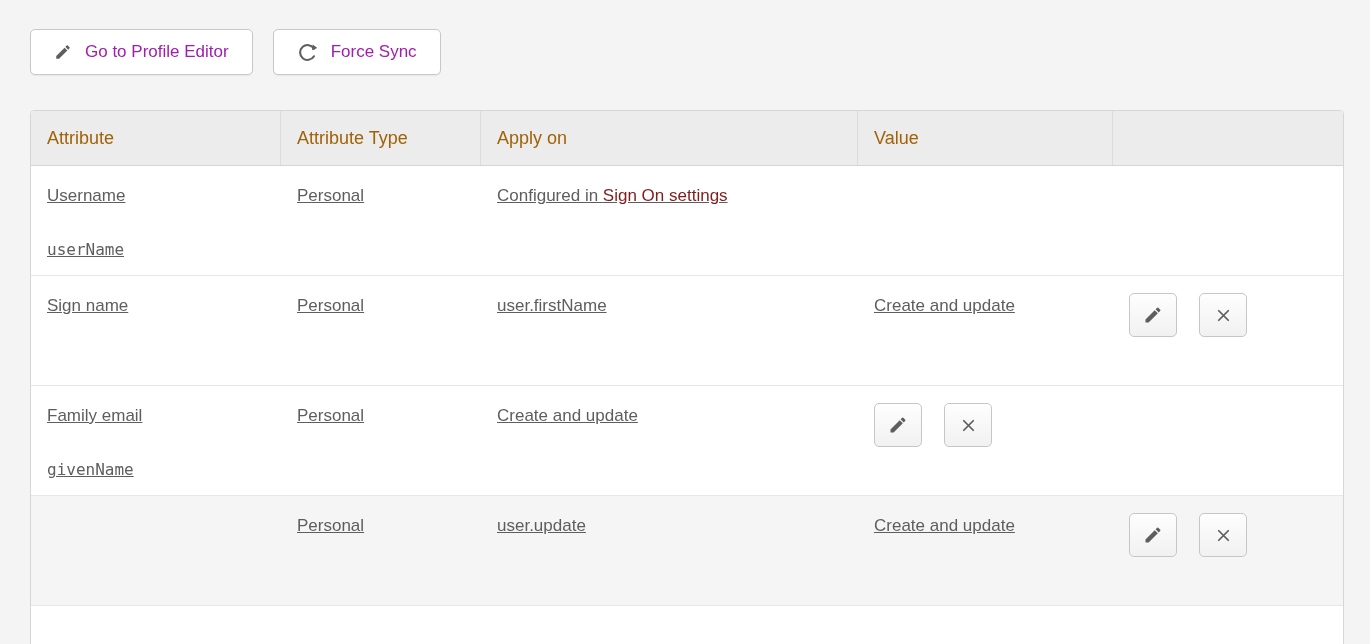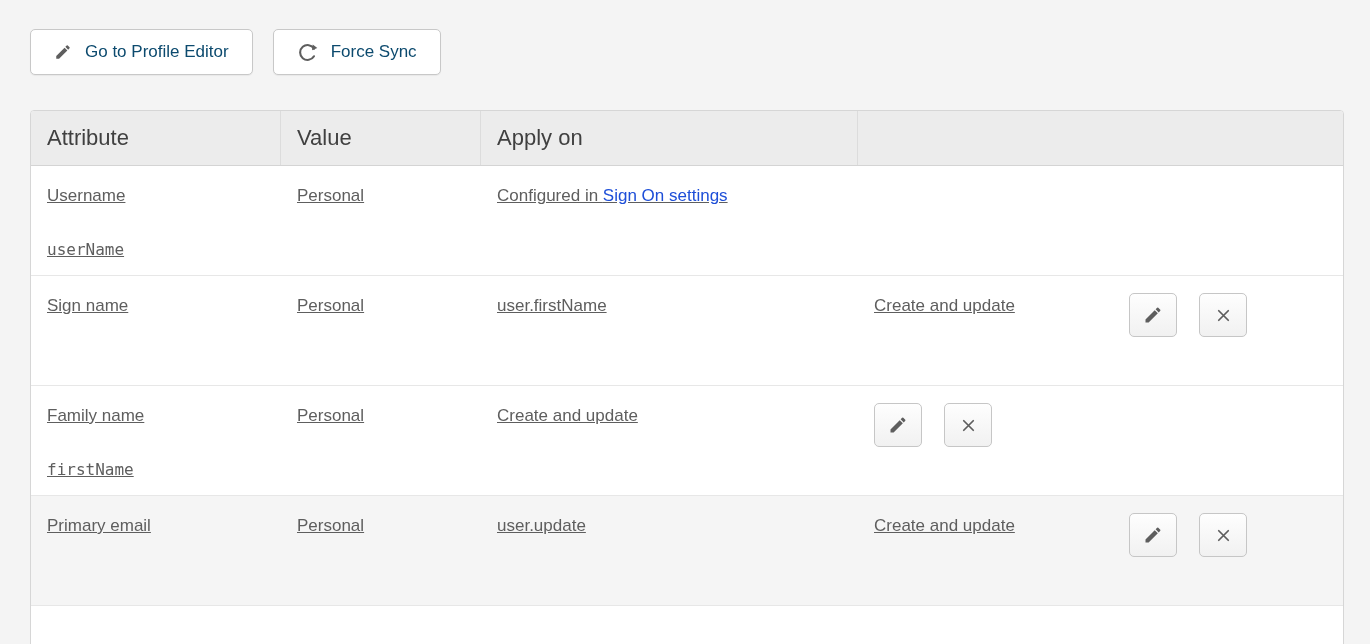--- a/index.html
+++ b/index.html
@@ -13,21 +13,21 @@
 
   
   .toolbar { display: flex; gap: 20px; margin-bottom: 35px; }
   .tb-btn {
     display: inline-flex; align-items: center; gap: 13px;
     height: 46px; padding: 0 23px;
     background: #ffffff;
     border: 1px solid #c8c8c8;
     border-radius: 5px;
     font-family: "Liberation Sans", sans-serif;
-    font-size: 17px; color: #0c4a6e;
+    font-size: 17px; color: #a21caf;
     box-shadow: 0 1px 1px rgba(0,0,0,0.05);
     cursor: pointer;
   }
   .tb-btn svg { display: block; }
 
   
   .table {
     width: 1314px;
     background: #ffffff;
     border: 1px solid #d6d6d6;
@@ -39,36 +39,36 @@
     grid-template-columns: 250px 200px 377px 255px 1fr;
   }
   .thead {
     background: #ececec;
     height: 55px;
     border-bottom: 1px solid #d4d4d4;
   }
   .th {
     display: flex; align-items: center;
     padding: 0 16px;
-    font-size: 22px; color: #404040;
+    font-size: 18px; color: #a16207;
     border-right: 1px solid #dcdcdc;
     height: 100%;
   }
   .th:last-child { border-right: none; }
 
   .trow { min-height: 110px; border-bottom: 1px solid #e7e7e7; text-decoration: underline; }
   .trow.highlight { background: #f5f5f5; }
   .td { padding: 19px 16px 0 16px; font-size: 17px; color: #5e5e5e; line-height: 22px; }
   .attr-var {
     font-family: "DejaVu Sans Mono", monospace;
     font-size: 16px;
     margin-top: 32px;
     color: #5e5e5e;
   }
-  a.cell-link { color: #1d4ed8; text-decoration: none; cursor: pointer; }
+  a.cell-link { color: #7f1d1d; text-decoration: none; cursor: pointer; }
 
   .actions { display: flex; gap: 22px; padding-top: 17px; }
   .row-btn {
     width: 48px; height: 44px;
     display: inline-flex; align-items: center; justify-content: center;
     background: linear-gradient(#fefefe, #f1f1f1);
     border: 1px solid #c6c6c6;
     border-radius: 5px;
     cursor: pointer;
   }
@@ -98,22 +98,23 @@
         </svg>
       </span>
       <span>Force Sync</span>
     </button>
   </div>
 
   <div class="table">
 
     <div class="cols thead">
       <div class="th">Attribute</div>
+      <div class="th">Attribute Type</div>
+      <div class="th">Apply on</div>
       <div class="th">Value</div>
-      <div class="th">Apply on</div>
       <div class="th"></div>
     </div>
 
     <div class="cols trow">
       <div class="td">
         <div>Username</div>
         <div class="attr-var">userName</div>
       </div>
       <div class="td">Personal</div>
       <div class="td">
@@ -143,22 +144,22 @@
             <svg viewBox="0 0 24 24" width="19" height="19">
                 <path d="M6 6 L18 18 M18 6 L6 18" stroke="#5e5e5e" stroke-width="2.2" stroke-linecap="round"></path>
               </svg>
           </span>
         </button>
       </div>
     </div>
 
     <div class="cols trow">
       <div class="td">
-        <div>Family name</div>
-        <div class="attr-var">firstName</div>
+        <div>Family email</div>
+        <div class="attr-var">givenName</div>
       </div>
       <div class="td">Personal</div>
       <div class="td">Create and update</div>
       <div class="td actions">
         <button class="row-btn">
           <span>
             <svg viewBox="0 0 24 24" width="20" height="20" fill="#5e5e5e">
                 <path d="M3 17.25V21h3.75L17.81 9.94l-3.75-3.75L3 17.25zM20.71 7.04c.39-.39.39-1.02 0-1.41l-2.34-2.34a.996.996 0 0 0-1.41 0l-1.83 1.83 3.75 3.75 1.83-1.83z"></path>
               </svg>
           </span>
@@ -168,21 +169,20 @@
             <svg viewBox="0 0 24 24" width="19" height="19">
                 <path d="M6 6 L18 18 M18 6 L6 18" stroke="#5e5e5e" stroke-width="2.2" stroke-linecap="round"></path>
               </svg>
           </span>
         </button>
       </div>
     </div>
 
     <div class="cols trow highlight">
       <div class="td">
-        <div>Primary email</div>
       </div>
       <div class="td">Personal</div>
       <div class="td">user.update</div>
       <div class="td">Create and update</div>
       <div class="td actions">
         <button class="row-btn">
           <span>
             <svg viewBox="0 0 24 24" width="20" height="20" fill="#5e5e5e">
                 <path d="M3 17.25V21h3.75L17.81 9.94l-3.75-3.75L3 17.25zM20.71 7.04c.39-.39.39-1.02 0-1.41l-2.34-2.34a.996.996 0 0 0-1.41 0l-1.83 1.83 3.75 3.75 1.83-1.83z"></path>
               </svg>

